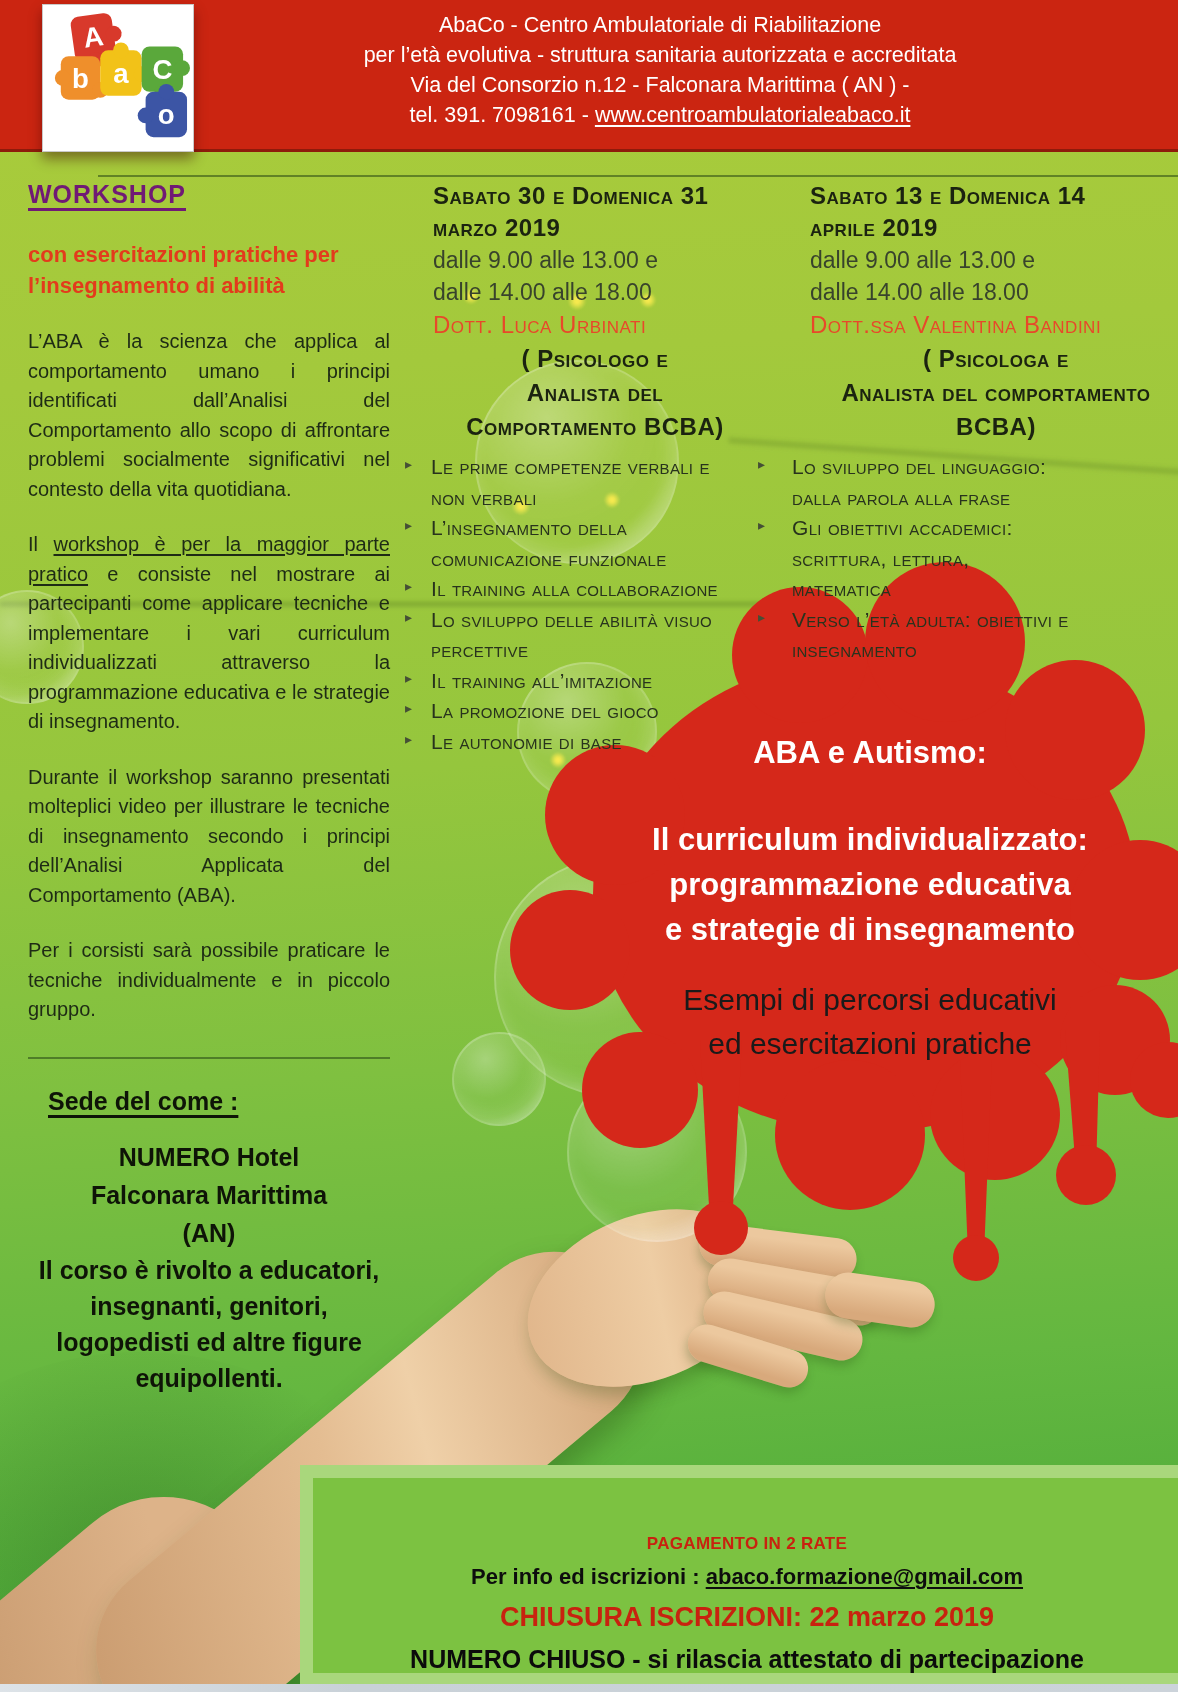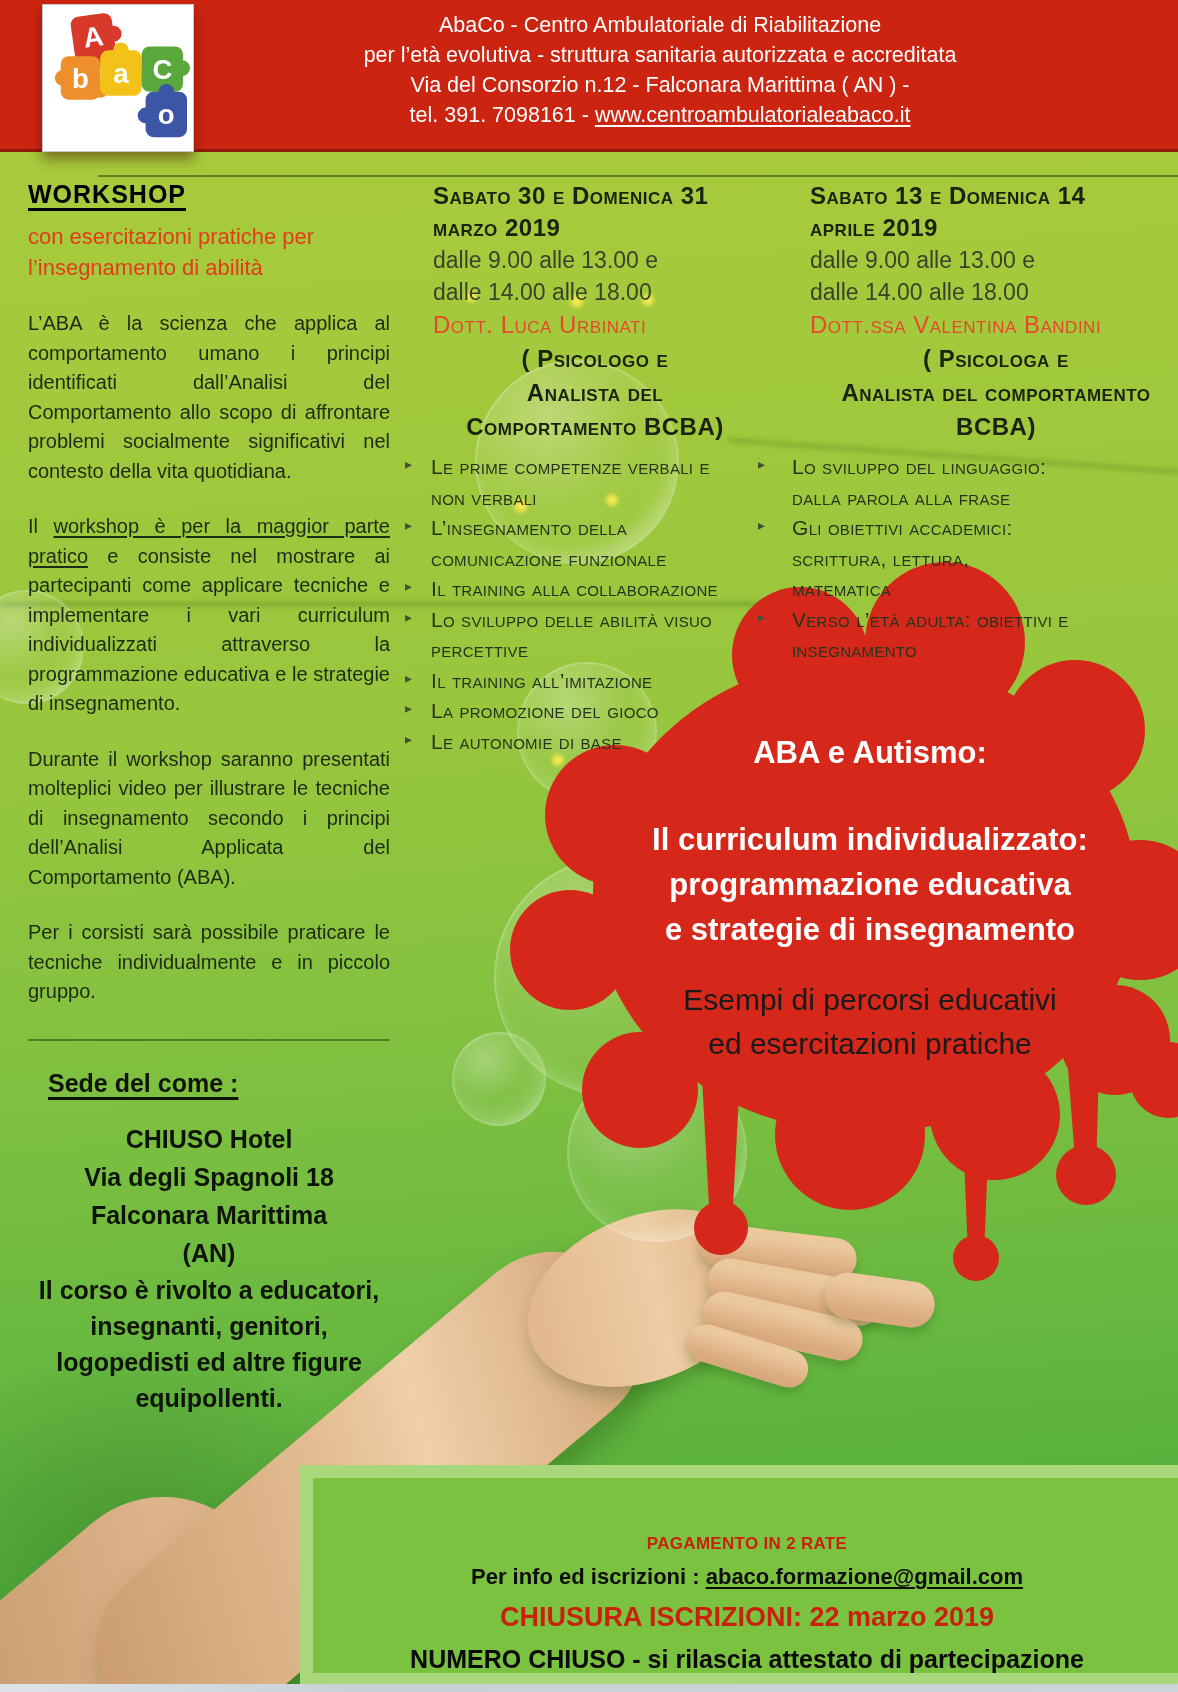--- a/index.html
+++ b/index.html
@@ -46,23 +46,23 @@
         border:1px solid #c9c9c9;box-shadow:0 7px 12px rgba(60,0,0,0.45);}
   .header-text{position:absolute;left:330px;top:10px;width:660px;text-align:center;color:#ffffff;
         font-size:21.5px;line-height:30px;}
   .ul{text-decoration:underline;text-underline-offset:3px;cursor:pointer;}
 
   .top-rule{position:absolute;left:98px;right:0;top:175px;height:2px;z-index:5;background:rgba(28,58,16,0.5);}
 
   
   .col{position:absolute;z-index:5;}
   .col-left{left:28px;top:180px;width:362px;}
-  .workshop{font-size:25px;font-weight:bold;color:#000000;letter-spacing:1px;
+  .workshop{font-size:25px;font-weight:bold;color:#701a75;letter-spacing:1px;
         text-decoration:underline;text-decoration-thickness:2.5px;text-underline-offset:5px;}
-  .subtitle{margin-top:12px;font-size:22px;line-height:31px;font-weight:normal;color:#e33b1c;}
+  .subtitle{margin-top:30px;font-size:22px;line-height:31px;font-weight:bold;color:#e33b1c;}
   .para{margin-top:26px;font-size:20px;line-height:29.5px;text-align:justify;color:#1e2b15;}
   .divider{margin-top:32px;height:2px;background:rgba(28,58,16,0.5);}
   .venue-title{margin:28px 0 0 20px;font-size:25px;font-weight:bold;color:#0e1407;
         text-decoration:underline;text-decoration-thickness:2.5px;text-underline-offset:5px;}
   .venue{margin-top:22px;text-align:center;font-weight:bold;font-size:25px;line-height:38px;color:#0e1407;}
   .audience{text-align:center;font-weight:bold;font-size:25px;line-height:36px;color:#0e1407;}
 
   .col-mid{left:405px;top:180px;width:352px;}
   .col-right{left:752px;top:180px;width:430px;}
   .sess-head{padding-left:28px;}
@@ -216,22 +216,21 @@
   <div class="col col-left">
     <div class="workshop">WORKSHOP</div>
     <div class="subtitle">con esercitazioni pratiche per l’insegnamento di abilità</div>
     <p class="para">L’ABA è la scienza che applica al comportamento umano i principi identificati dall’Analisi del Comportamento allo scopo di affrontare problemi socialmente significativi nel contesto della vita quotidiana.</p>
     <p class="para"><span>Il </span><span class="ul">workshop è per la maggior parte pratico</span><span> e consiste nel mostrare ai partecipanti come applicare tecniche e implementare i vari curriculum individualizzati attraverso la programmazione educativa e le strategie di insegnamento.</span></p>
     <p class="para">Durante il workshop saranno presentati molteplici video per illustrare le tecniche di insegnamento secondo i principi dell’Analisi Applicata del Comportamento (ABA).</p>
     <p class="para">Per i corsisti sarà possibile praticare le tecniche individualmente e in piccolo gruppo.</p>
     <div class="divider"></div>
     <div class="venue-title">Sede del come :</div>
     <div class="venue">
-      <div>CHIUSO Hotel</div>
-      <div>Via degli Spagnoli 18</div>
+      <div>NUMERO Hotel</div>
       <div>Falconara Marittima</div>
       <div>(AN)</div>
     </div>
     <div class="audience">Il corso è rivolto a educatori, insegnanti, genitori, logopedisti ed altre figure equipollenti.</div>
   </div>
 
   <div class="col col-mid">
     <div class="sess-head">
       <div class="date">Sabato 30 e Domenica 31</div>
       <div class="date">marzo 2019</div>

